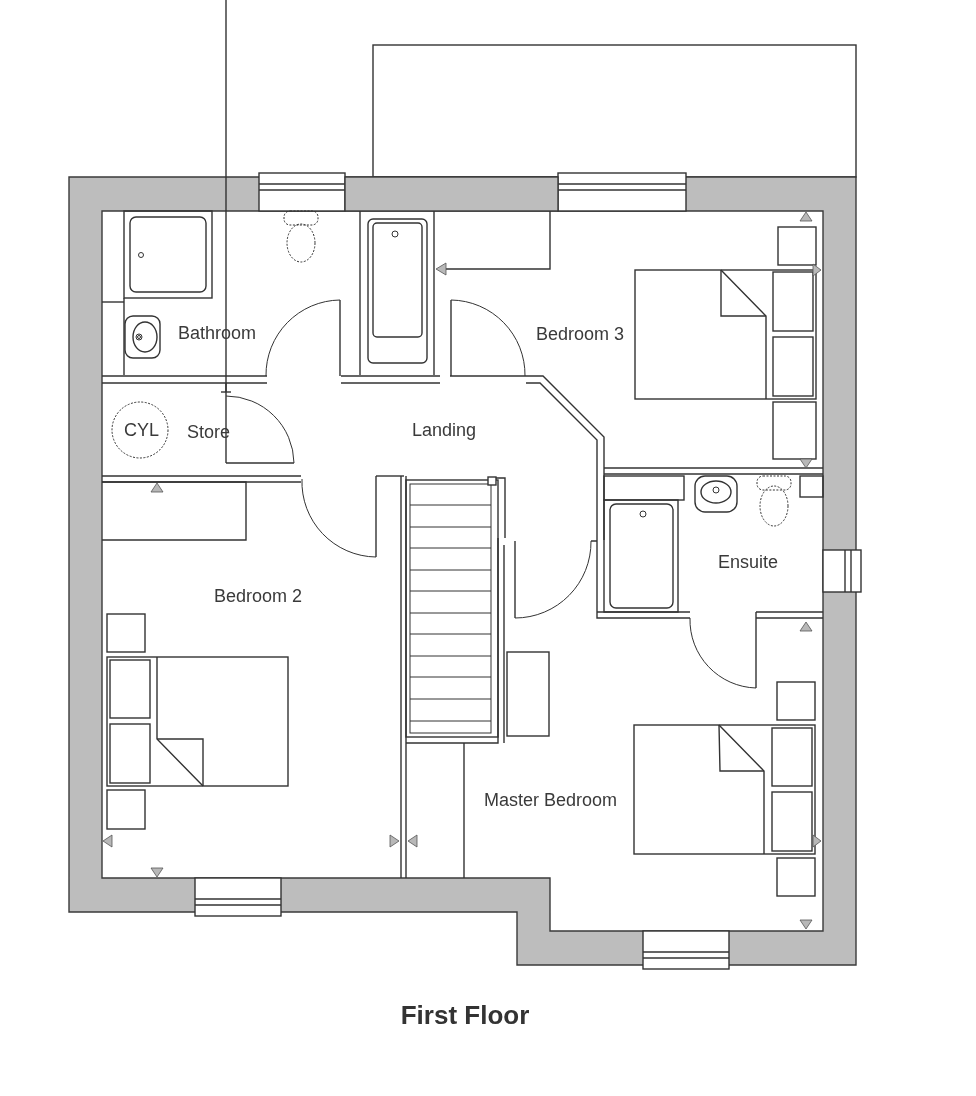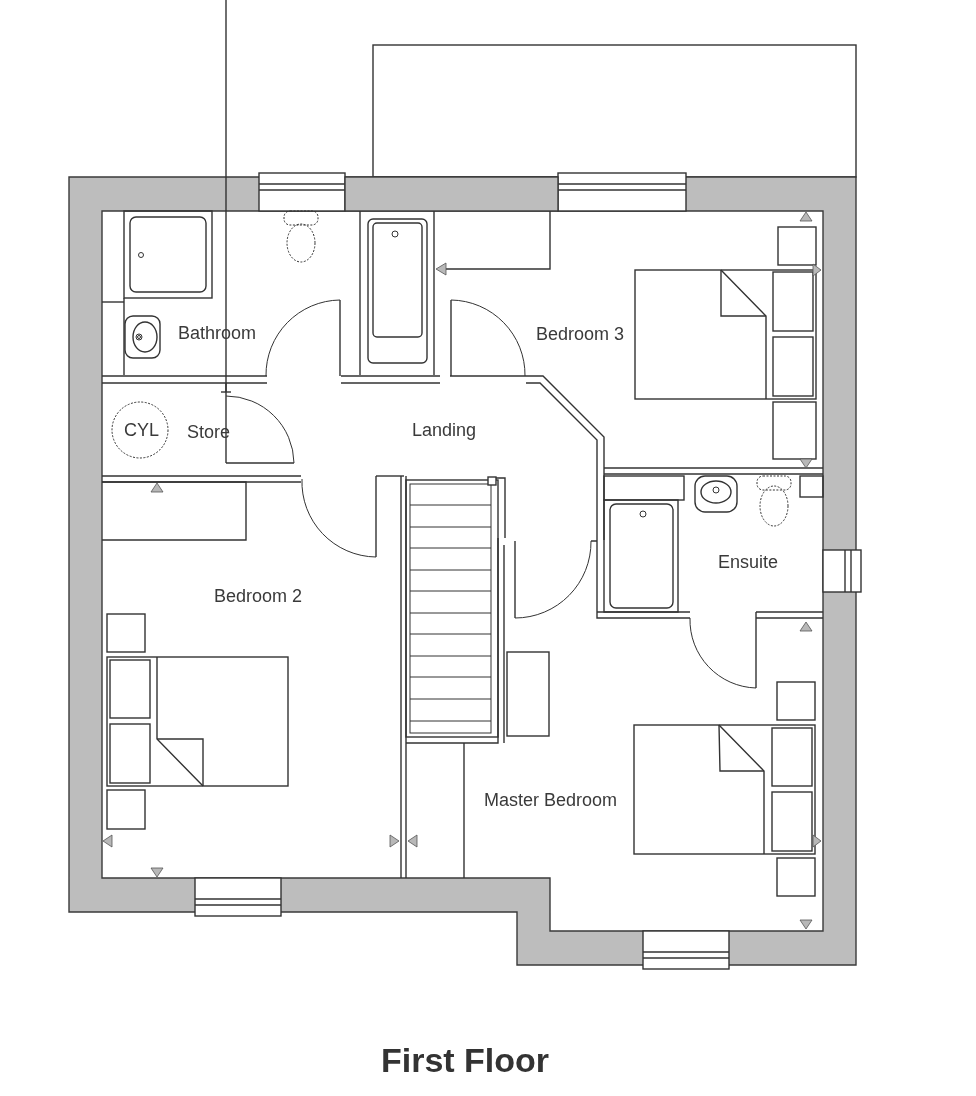--- a/index.html
+++ b/index.html
@@ -6,21 +6,21 @@
     body { width: 976px; height: 1096px; position: relative; overflow: hidden; }
     #plan { position: absolute; left: 0; top: 0; width: 976px; height: 1096px; }
     .wall { fill: #bdbdbd; stroke: #3a3a3a; stroke-width: 1.4; }
     .ln { fill: none; stroke: #333; stroke-width: 1.4; }
     .thin { fill: none; stroke: #333; stroke-width: 1; }
     .dash { fill: none; stroke: #333; stroke-width: 1; stroke-dasharray: 2 1.5; }
     .fill-w { fill: #fff; stroke: #333; stroke-width: 1.4; }
     .tri { fill: #b8b8b8; stroke: #555; stroke-width: 0.8; }
     .room-label { font-family: "Liberation Sans", sans-serif; font-size: 18px; fill: #3a3a3a; }
     .title { position: absolute; left: 0; width: 930px; top: 1000px; text-align: center;
-             font-family: "Liberation Sans", sans-serif; font-weight: bold; font-size: 34px; color: #333; margin-top: 41px; }
+             font-family: "Liberation Sans", sans-serif; font-weight: bold; font-size: 26px; color: #333; }
   </style>
 </head>
 <body>
 
 <svg id="plan" viewBox="0 0 976 1096" xmlns="http://www.w3.org/2000/svg">
 
   <rect x="373" y="45" width="483" height="132" class="ln"></rect>
 
   <path class="wall" fill-rule="evenodd" d="M69,177 L856,177 L856,965 L517,965 L517,912 L69,912 Z
        M102,211 L823,211 L823,931 L550,931 L550,878 L102,878 Z"></path>

